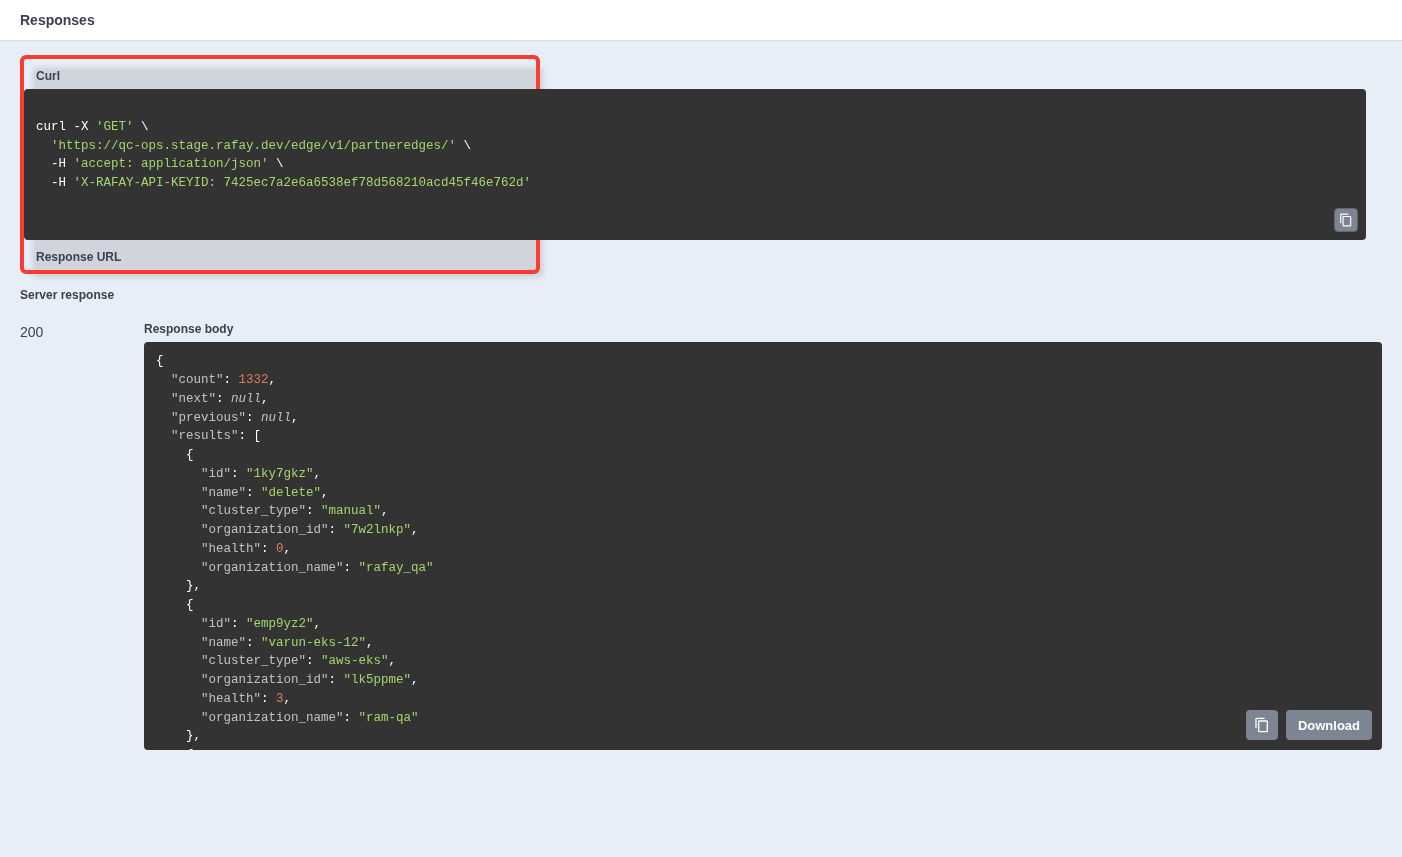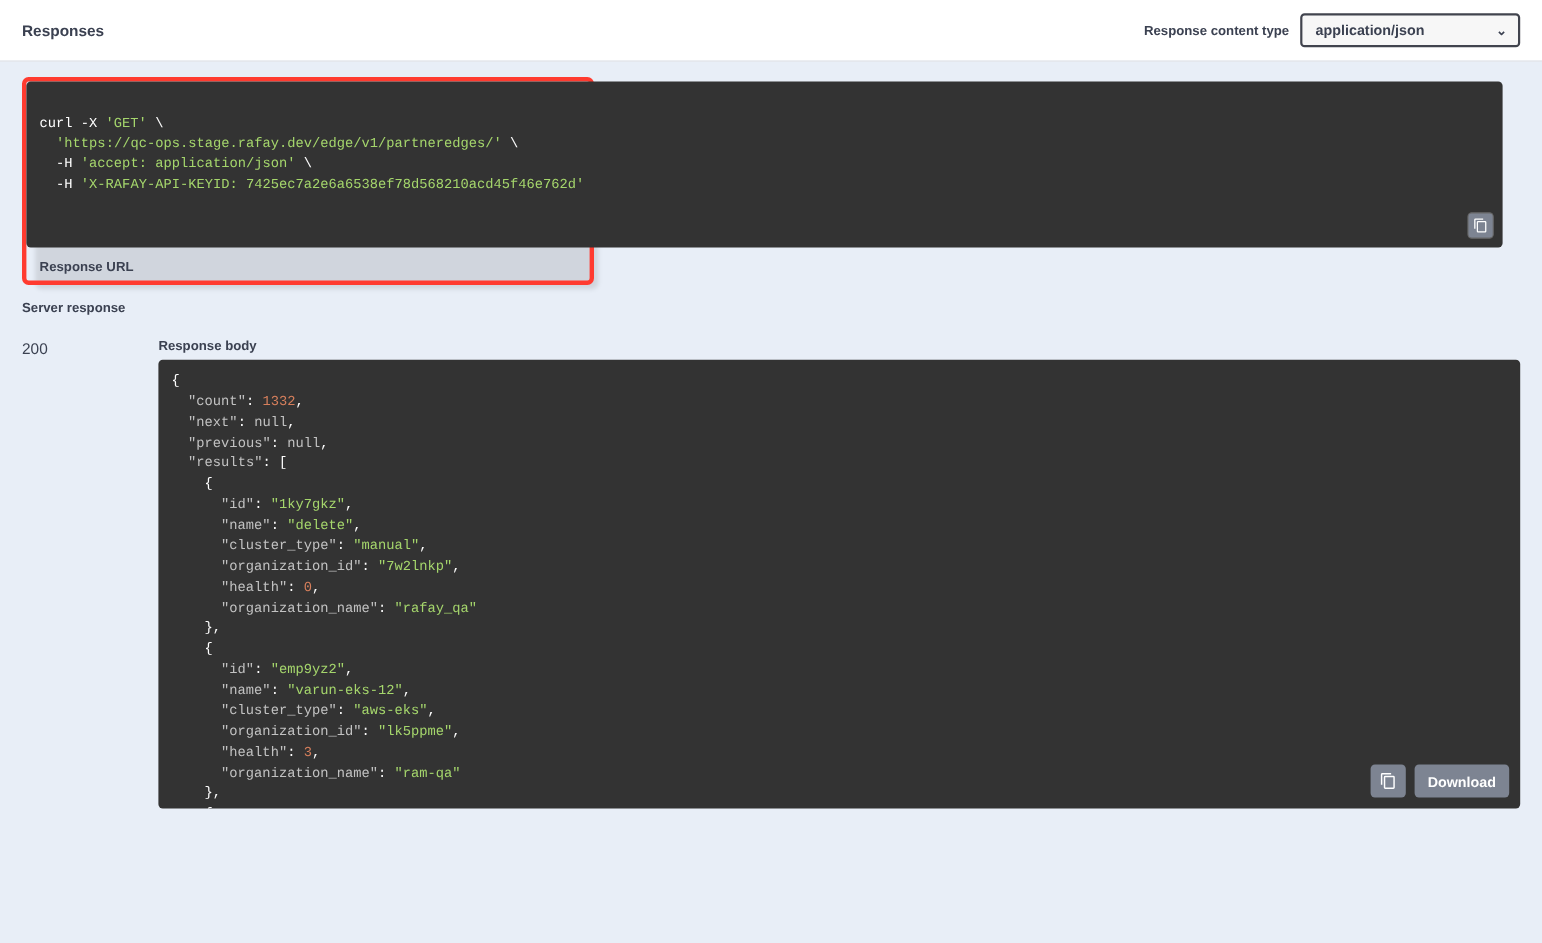--- a/index.html
+++ b/index.html
@@ -76,21 +76,21 @@
     bottom: 8px;
     width: 24px; height: 24px;
     background: #7d8492;
     border-radius: 4px;
     display:flex; align-items:center; justify-content:center;
     border:1px solid #666;
   }
   .copy-btn svg { width:14px; height:14px; fill:#fff; }
   .tok-str { color: #a5d66c; }
   .tok-num { color: #d67f5c; }
-  .tok-null { color: #c2c2c2; }
+  .tok-null { color: #c2c2c2; font-style: italic; }
   .tok-key { color: #c2c2c2; }
   .tok-plain { color: #fff; }
   .server-resp-label { font-size: 12px; font-weight:700; color:#3b4151; padding: 14px 0 8px 0; }
   .table-head {
     display:flex; gap:60px; border-bottom:1px solid #c4c8cf;
     padding: 8px 0 8px 0;
   }
   .table-head .th { font-size:12px; font-weight:700; color:#3b4151; }
   .th-code { width:64px; }
   .row200 { display:flex; gap:60px; padding-top:12px; align-items:flex-start;}
@@ -112,34 +112,30 @@
     background:#7d8492; border-radius:4px; width:32px; height:30px;
     display:flex; align-items:center; justify-content:center;
   }
   .btn-icon svg { width:16px; height:16px; fill:#fff; }
 </style>
 </head>
 <body>
 
 <div class="top-bar">
   <div class="top-title">Responses</div>
-  <div class="ct-wrap">
-    <div class="ct-label">Response content type</div>
-    <div class="ct-select">
-      <span>application/json</span>
-      <span class="chev">⌄</span>
-    </div>
-  </div>
 </div>
 
 <div class="content">
 
   <div style="position:relative;">
     <div class="highlight-box inside-highlight">
       <div class="highlight-shadow"></div>
+      <div style="padding:0 10px;">
+        <div class="section-label">Curl</div>
+      </div>
       <div class="code-block" style="margin:0 0 0 0;">
 <span><span class="tok-plain">curl -X </span><span class="tok-str">'GET'</span><span class="tok-plain"> \</span></span>
 <span><span class="tok-plain">  </span><span class="tok-str">'https://qc-ops.stage.rafay.dev/edge/v1/partneredges/'</span><span class="tok-plain"> \</span></span>
 <span><span class="tok-plain">  -H </span><span class="tok-str">'accept: application/json'</span><span class="tok-plain"> \</span></span>
 <span><span class="tok-plain">  -H </span><span class="tok-str">'X-RAFAY-API-KEYID: 7425ec7a2e6a6538ef78d568210acd45f46e762d'</span></span>
         <div class="copy-btn">
           <svg viewBox="0 0 24 24">
               <path d="M16 1H4a2 2 0 0 0-2 2v14h2V3h12V1zm3 4H8a2 2 0 0 0-2 2v14a2 2 0 0 0 2 2h11a2 2 0 0 0 2-2V7a2 2 0 0 0-2-2zm0 16H8V7h11v14z"></path>
             </svg>
         </div>

